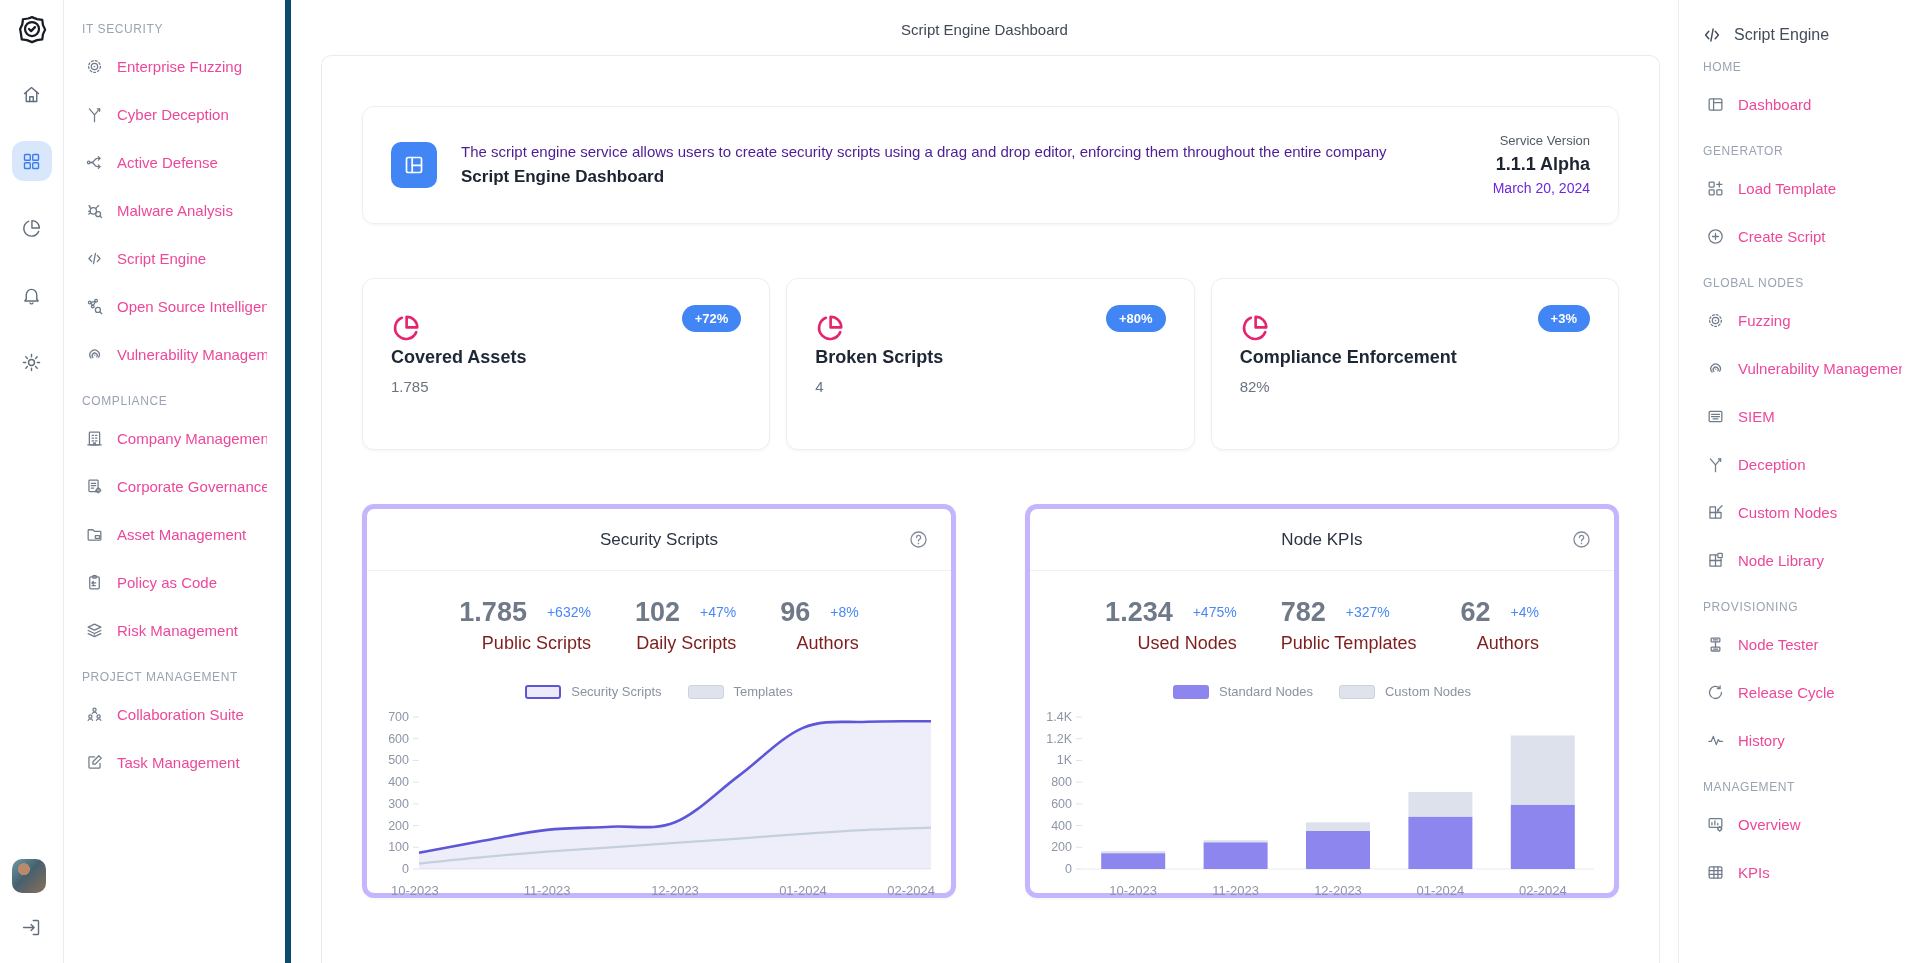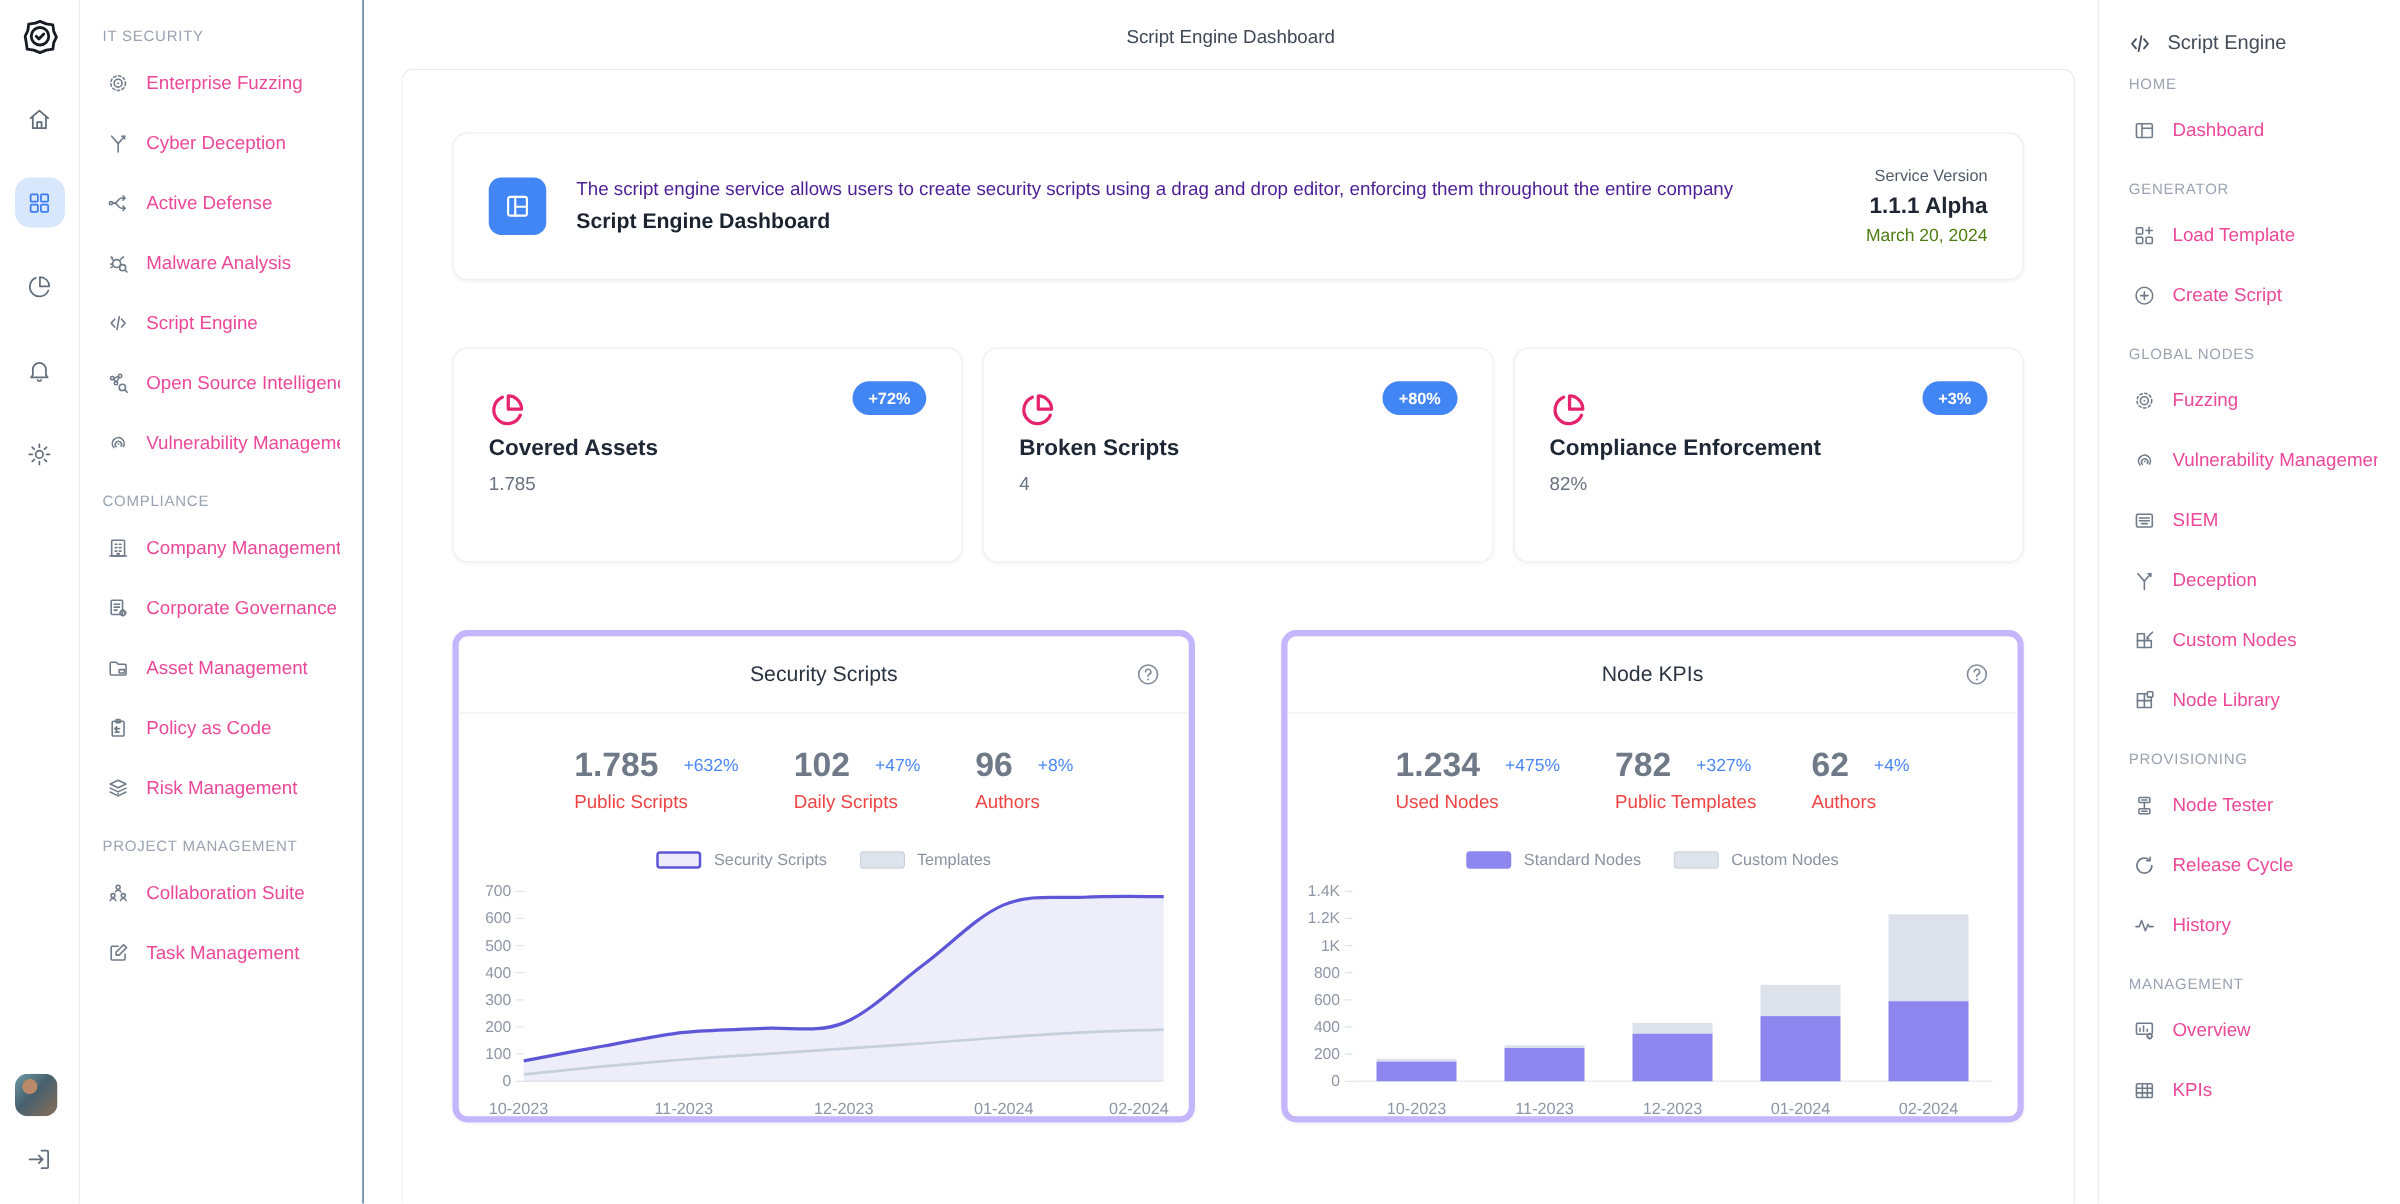--- a/index.html
+++ b/index.html
@@ -15,21 +15,21 @@
   .rail-logo svg { width:30px; height:30px; }
   .rail-btn { width:40px; height:40px; border-radius:12px; display:flex; align-items:center; justify-content:center; color:#626d7c; margin-bottom:27px; cursor:pointer; }
   .rail-btn svg { width:21px; height:21px; }
   .rail-btn.active { background:#d9e7fd; color:#3b7df0; }
   .rail-spacer { margin-top:auto; }
   .avatar-img { width:34px; height:34px; border-radius:10px; margin-bottom:14px; cursor:pointer;
     background: radial-gradient(circle at 35% 30%, #b98a6a 0 18%, transparent 19%),
                 linear-gradient(135deg,#6f9aa8 0%, #47606e 45%, #8a6f57 100%); }
 
   
-  .sidebar { width:227px; flex:0 0 227px; border-right:1px solid #0c4a6e; padding:20px 14px 0 16px; }
+  .sidebar { width:227px; flex:0 0 227px; border-right:6px solid #0c4a6e; padding:20px 14px 0 16px; }
   .nav-label { font-size:12px; letter-spacing:.05em; color:#9aa3b1; margin:16px 0 6px 2px; }
   .nav-label:first-child { margin-top:2px; }
   .nav-item { height:48px; display:flex; align-items:center; gap:13px; color:#ec4899; font-size:15px; cursor:pointer; border-radius:8px; padding:0 4px; }
   .nav-item .icon { color:#707b8a; flex:0 0 20px; }
   .nav-text { white-space:nowrap; overflow:hidden; }
 
   
   .rightbar { width:242px; flex:0 0 242px; border-left:1px solid #ececf0; padding:18px 14px 0 22px; }
   .rightbar-head { display:flex; align-items:center; gap:11px; color:#434c59; font-size:16px; margin:6px 0 14px 0; }
   .rightbar-head .icon { color:#434c59; }
@@ -44,42 +44,42 @@
   .info-card { margin-top:50px; height:118px; border:1px solid #edeff2; border-radius:12px;
                box-shadow:0 1px 3px rgba(16,24,40,.05); display:flex; align-items:center; padding:0 28px; gap:24px; }
   .app-badge { width:46px; height:46px; border-radius:10px; background:#4285f4; color:#fff; display:flex; align-items:center; justify-content:center; flex:0 0 46px; }
   .app-badge svg { width:24px; height:24px; }
   .info-text { flex:1 1 auto; }
   .info-desc { font-size:15px; color:#4c1d95; }
   .info-title { font-size:17px; font-weight:700; color:#1b2330; margin-top:7px; }
   .info-version { text-align:right; line-height:1.5; }
   .ver-label { font-size:13px; color:#515b68; }
   .ver-value { font-size:18px; font-weight:700; color:#1f2633; }
-  .ver-date  { font-size:14px; color:#4d7c0f; }
+  .ver-date  { font-size:14px; color:#6d28d9; }
 
   .stats-row { display:flex; gap:16px; margin-top:54px; }
   .stat-card { flex:1 1 0; height:172px; border:1px solid #edeff2; border-radius:12px;
                box-shadow:0 1px 3px rgba(16,24,40,.05); padding:34px 28px; position:relative; }
   .stat-pie { color:#e6246e; }
   .stat-pie svg { width:30px; height:30px; }
   .stat-badge { position:absolute; top:26px; right:28px; background:#4285f4; color:#fff; font-size:13px; font-weight:700;
                 padding:6px 13px; border-radius:999px; }
   .stat-title { font-size:18px; font-weight:700; color:#1e2735; }
   .stat-value { margin-top:10px; font-size:15px; color:#6a7380; }
 
   .charts-row { display:flex; justify-content:space-between; margin-top:54px; }
   .chart-card { width:594px; height:394px; border:5px solid #c4b5fd; border-radius:12px; box-shadow:0 1px 3px rgba(16,24,40,.05); }
   .chart-header { height:62px; border-bottom:1px solid #eef0f4; display:flex; align-items:center; justify-content:center; position:relative; }
   .chart-title { font-size:17px; font-weight:500; color:#2b3443; }
   .help-icon { position:absolute; right:22px; top:20px; color:#828c9b; cursor:pointer; }
   .help-icon svg { width:21px; height:21px; }
   .chart-stats { display:flex; justify-content:center; gap:44px; margin-top:26px; }
   .cstat-big { font-size:27px; font-weight:700; color:#6f7988; }
   .cstat-delta { font-size:14px; color:#4b87f5; margin-left:20px; position:relative; top:-4px; font-weight:400; }
-  .cstat-label { font-size:15px; color:#ef4444; margin-top:5px; }
+  .cstat-label { font-size:18px; color:#7f1d1d; margin-top:5px;text-align:right; }
   .chart-legend { display:flex; justify-content:center; align-items:center; gap:26px; margin-top:30px; font-size:13px; color:#8a93a2; }
   .legend-entry { display:flex; align-items:center; gap:10px; }
   .swatch { width:36px; height:14px; border-radius:3px; display:inline-block; }
   .swatch.outline-purple { background:#eceafb; border:2px solid #5d57d8; }
   .swatch.solid-gray { background:#dfe4ec; border:1px solid #ccd3de; }
   .swatch.solid-purple { background:#8d86ef; }
   .chart-svg { display:block; margin:10px auto 0; }
   .chart-svg text { font-family:"Liberation Sans",sans-serif; }
 </style>
 </head>

